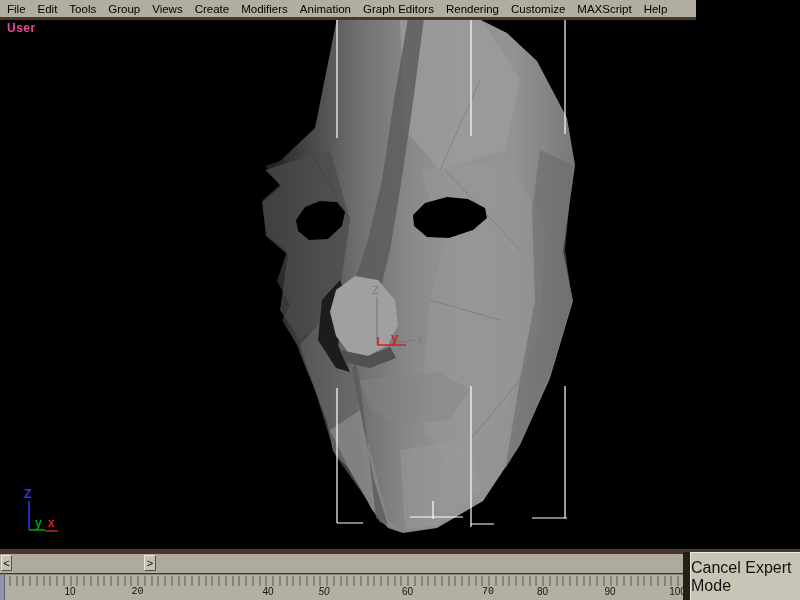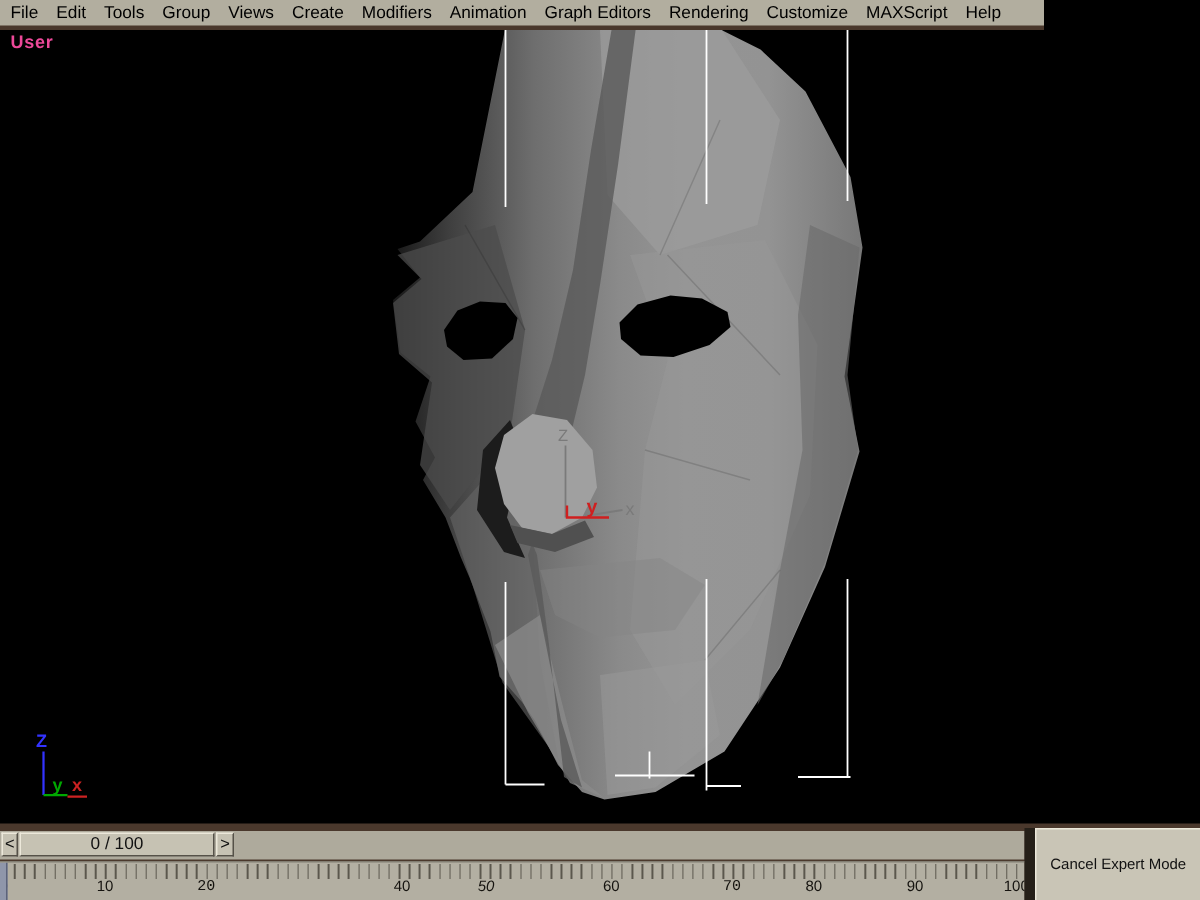--- a/index.html
+++ b/index.html
@@ -34,21 +34,21 @@
          background:repeating-linear-gradient(to right,#5b574d 0 1px,transparent 1px 6.75px);
          background-position:2.5px 0}
   .labels{position:absolute;top:0;left:0;width:683px;height:26px}
   .rlabel{position:absolute;top:11px;transform:translateX(-50%);font-size:10px;color:#15130f}
   .marker{position:absolute;top:0;left:0;width:4px;height:25px;background:#8f96aa;
           border-right:1px solid #5c637a}
 
   .darkgap{position:absolute;top:3px;left:683px;width:7px;height:48px;background:#251f18}
   .cancelbtn{position:absolute;top:3px;left:690px;width:110px;height:48px;background:#c9c5b6;
              border-top:1px solid #ece8da;border-left:1px solid #ece8da;box-sizing:border-box;
-             display:flex;align-items:center;justify-content:center;font-size:10px;color:#111;
+             display:flex;align-items:center;justify-content:center;font-size:16px;color:#111;
              cursor:default}
 </style>
 </head>
 <body>
 
 <div class="menubar">
   <ul>
       <li>File</li>
       <li>Edit</li>
       <li>Tools</li>
@@ -129,21 +129,20 @@
       <text x="48" y="507" font-size="12" fill="#cc2222" font-weight="bold">x</text>
     </g>
   </svg>
   <div class="vplabel">User</div>
 </div>
 
 <div class="bottombar">
 
   <div class="sliderrow">
     <div class="btn btn-prev">&lt;</div>
-    <div class="btn btn-slider">0 / 100</div>
     <div class="btn btn-next">&gt;</div>
   </div>
 
   <div class="trackbar">
     <div class="ticks"></div>
     <div class="labels">
         <span class="rlabel" style="left: 2.5px;">0</span>
         <span class="rlabel" style="left: 70px;">10</span>
         <span class="rlabel" style="left: 137.5px; font-family: Liberation Mono, monospace;">20</span>
         <span class="rlabel" style="left: 205px; margin-top: 48px;">30</span>

